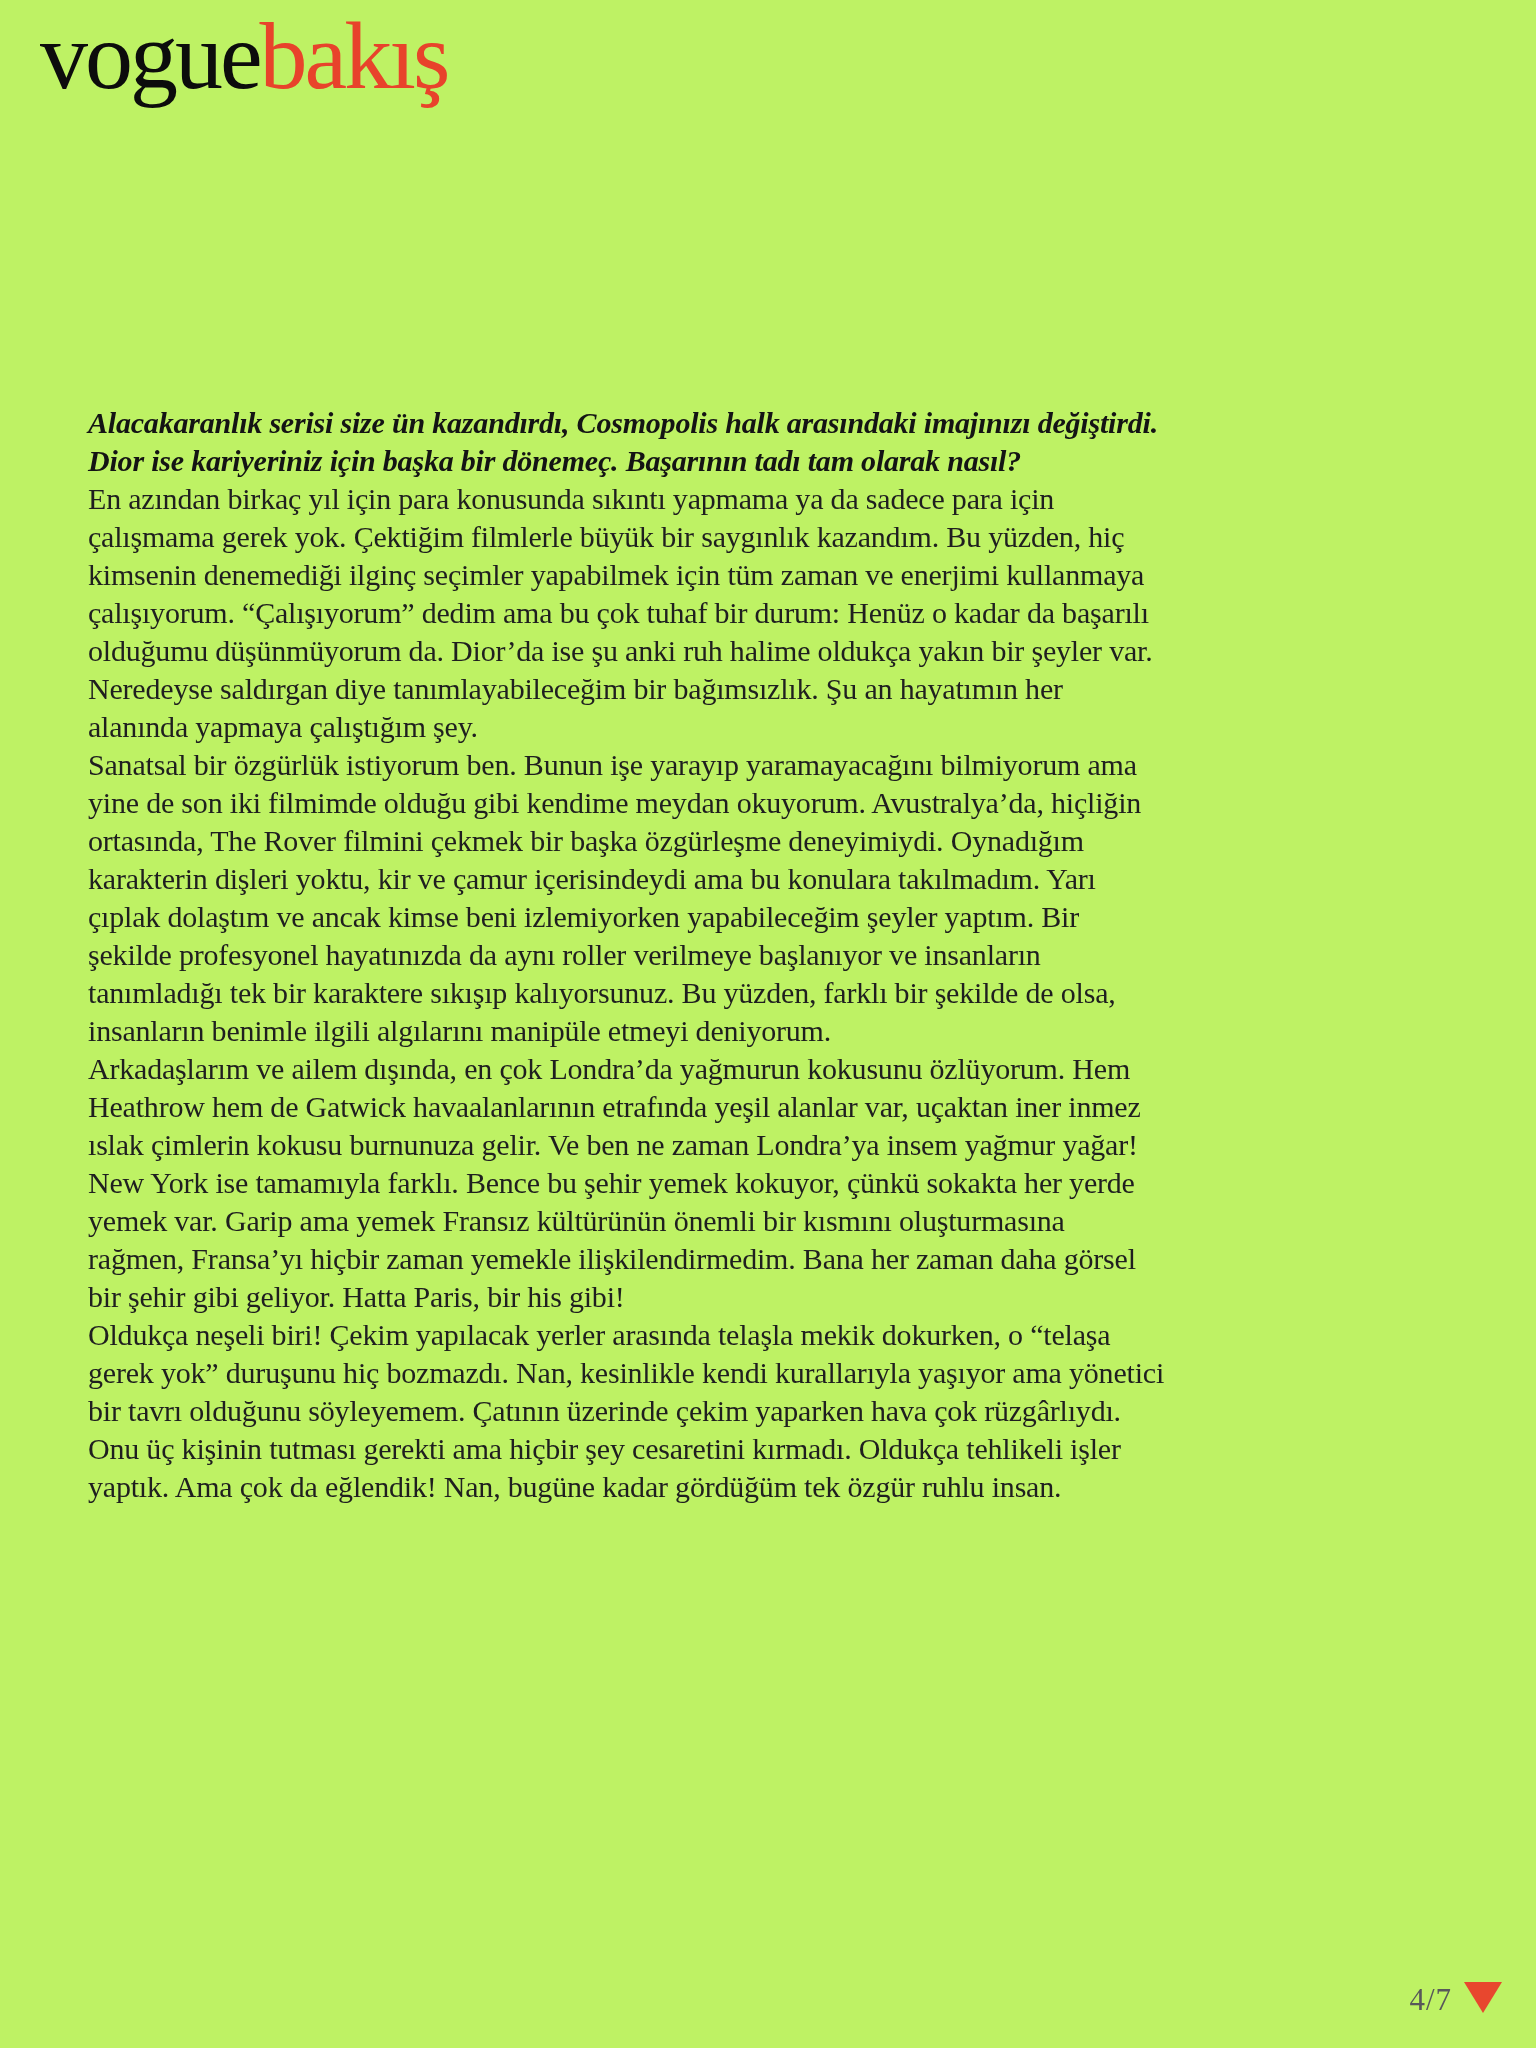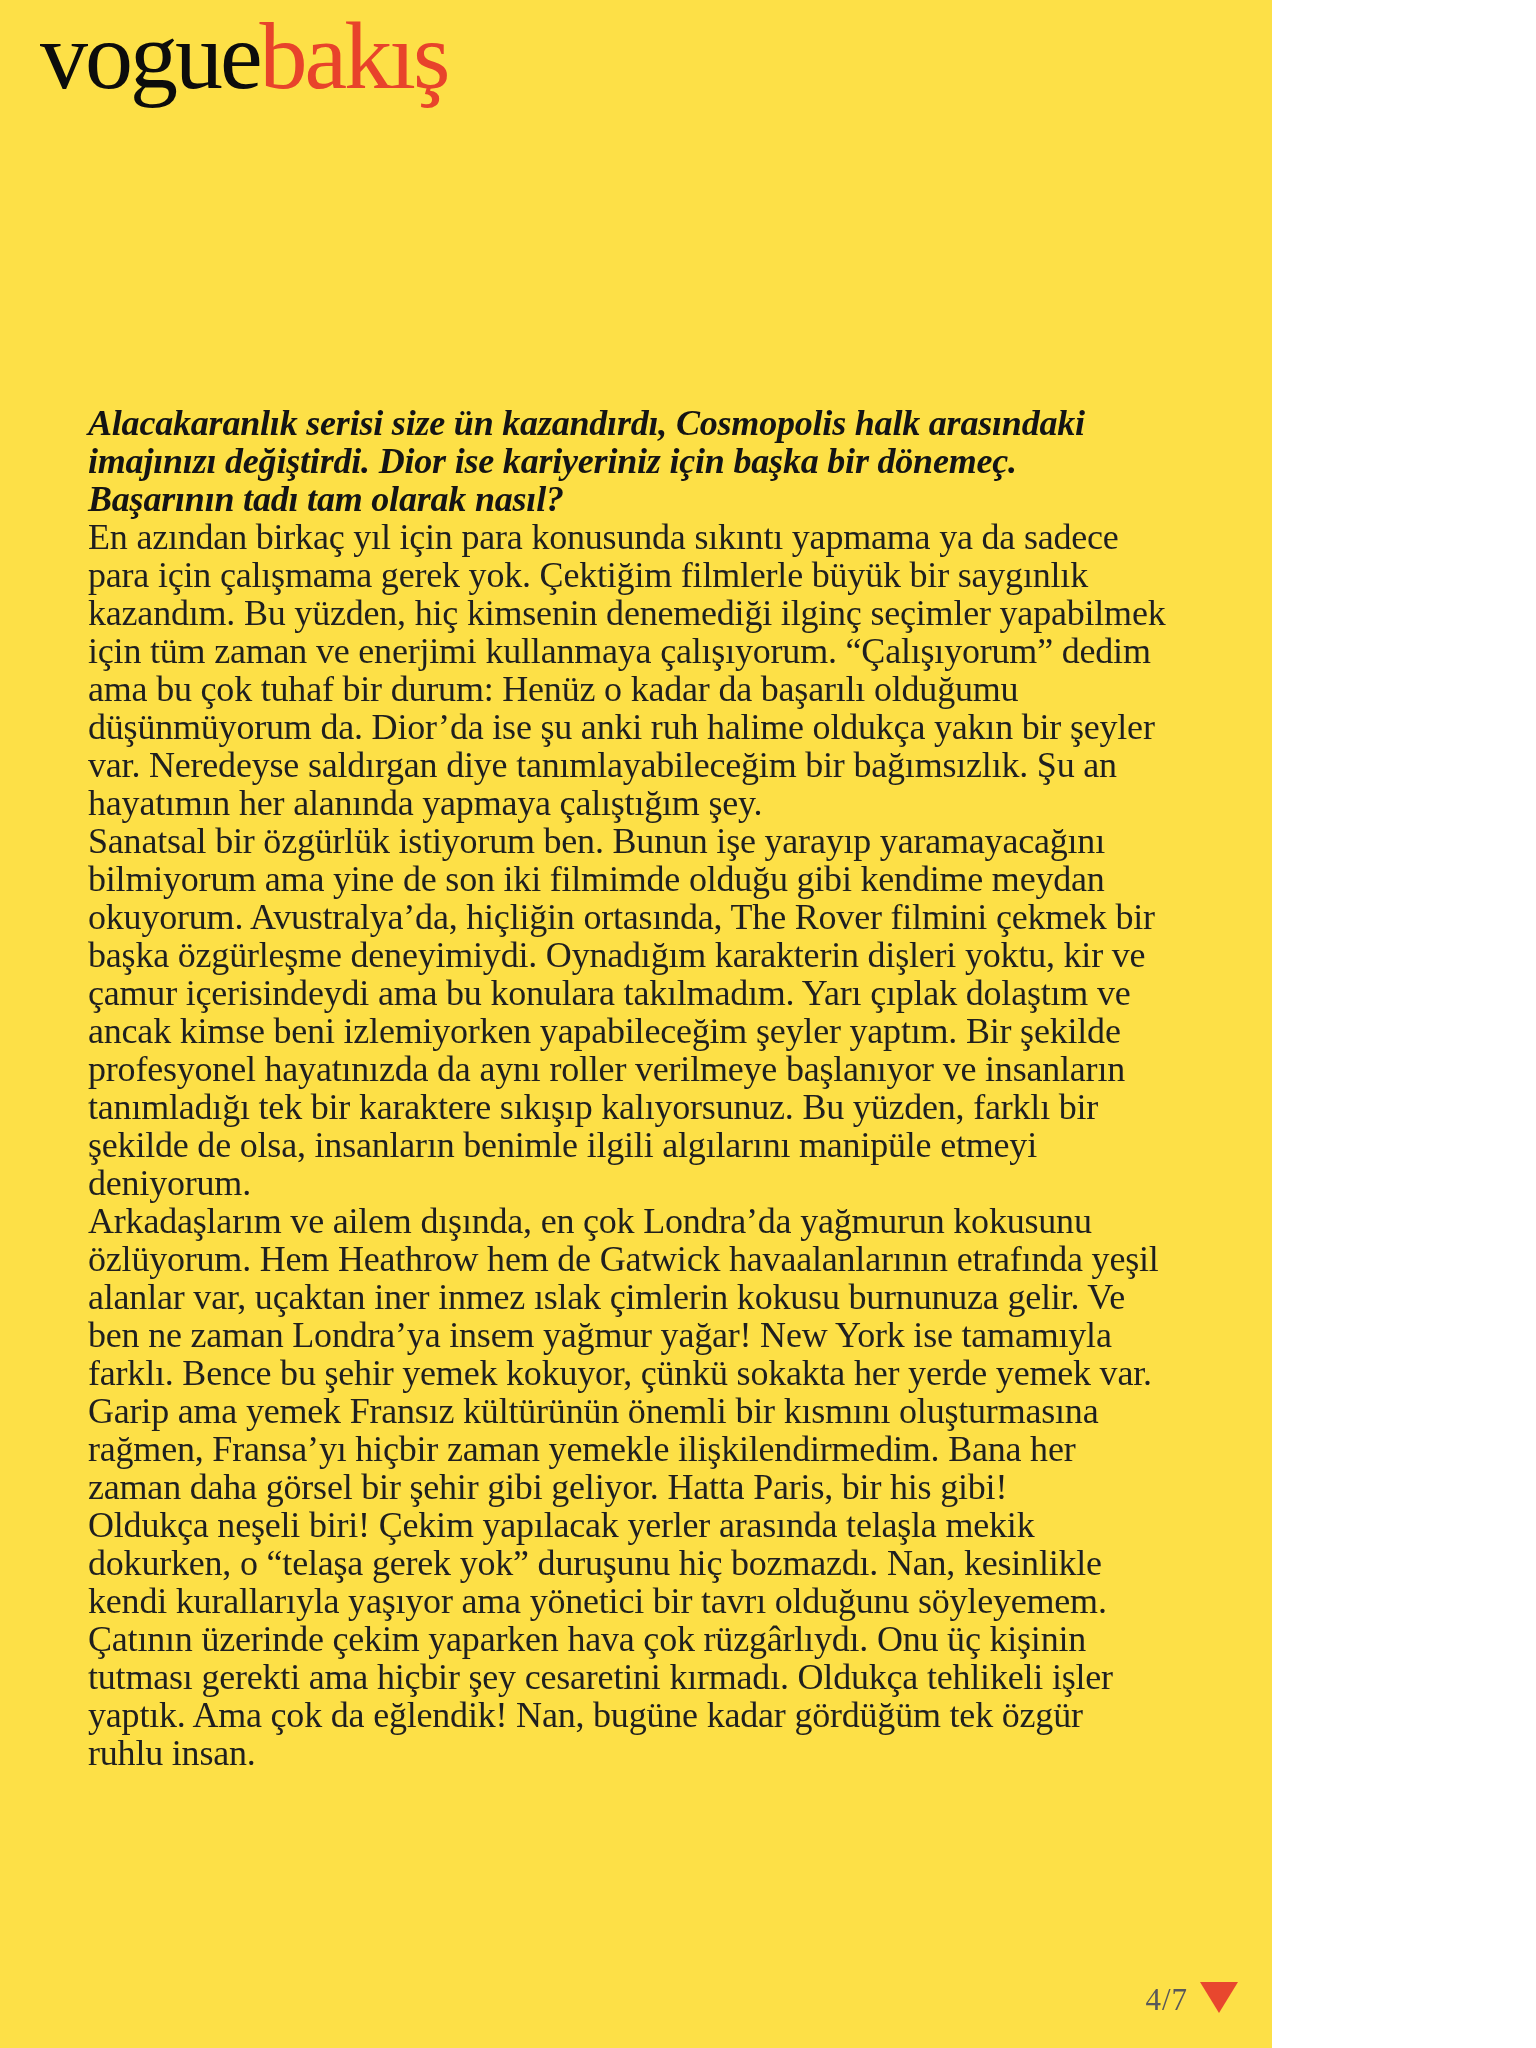--- a/index.html
+++ b/index.html
@@ -3,23 +3,23 @@
 <meta charset="utf-8">
 <title>Vogue Bakış</title>
 <style>
   html, body {
     margin: 0;
     padding: 0;
     background: #ffffff;
   }
   .page {
     position: relative;
-    width: 1272px;
+    width: 1536px;
     height: 2048px;
-    background: #fde047;
+    background: #bef264;
     overflow: hidden;
     font-family: "Liberation Serif", serif;
   }
 
   
   .logo {
     position: absolute;
     left: 40px;
     top: 8px;
     white-space: nowrap;
@@ -33,21 +33,21 @@
   .logo .logo-black { color: #0c0c0c; }
   .logo .logo-red   { color: #e8432b; }
 
   
   .article {
     position: absolute;
     left: 88px;
     top: 404px;
     width: 1078px;
     color: #1f1f1f;
-    font-size: 36px;
+    font-size: 30px;
     line-height: 38px;
     letter-spacing: -0.2px;
     text-align: left;
   }
   .article p { margin: 0; padding: 0; }
   .article p.question {
     font-weight: bold;
     font-style: italic;
     color: #141414;
   }

